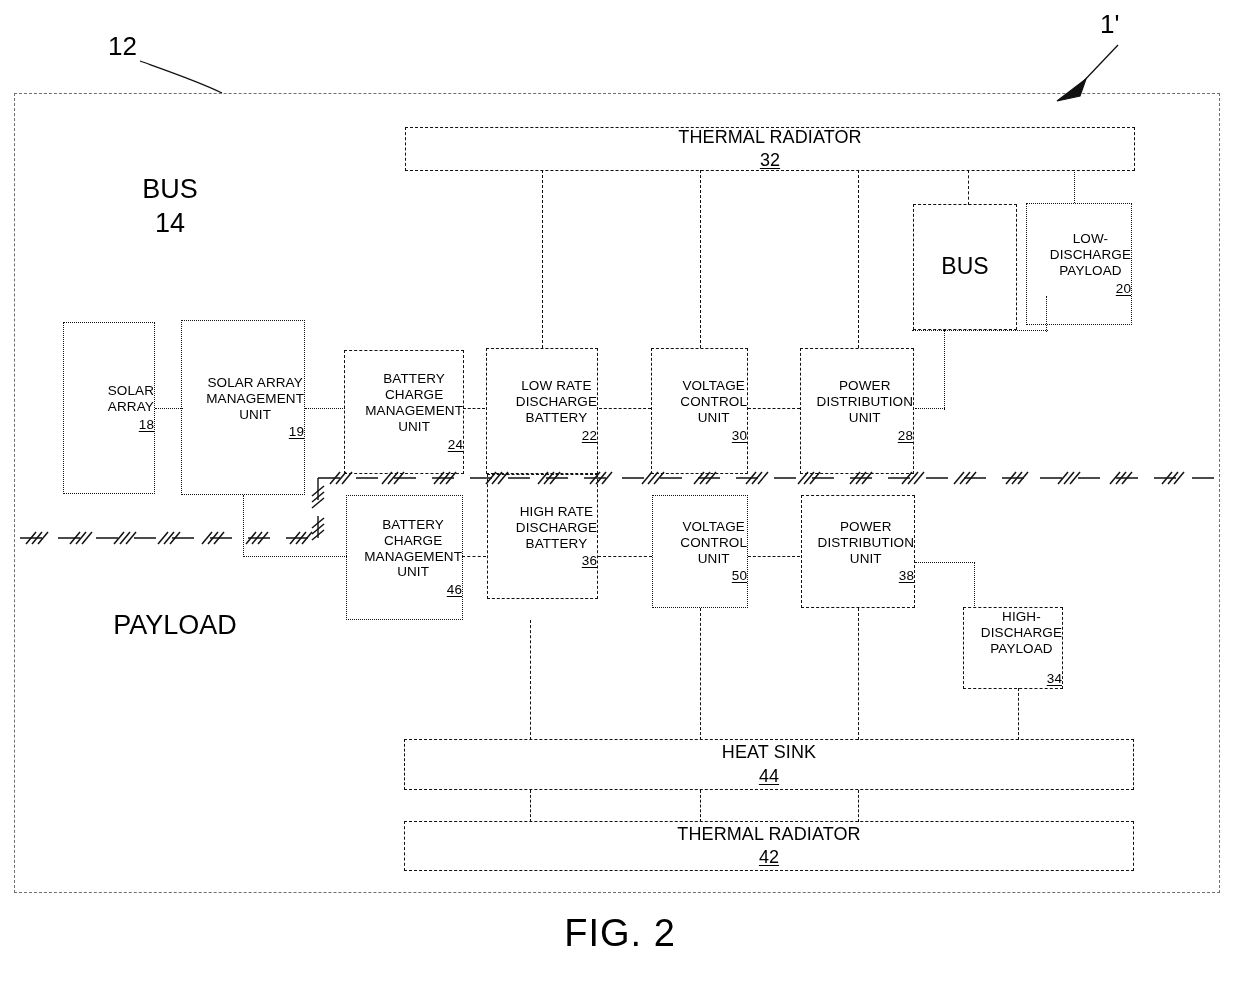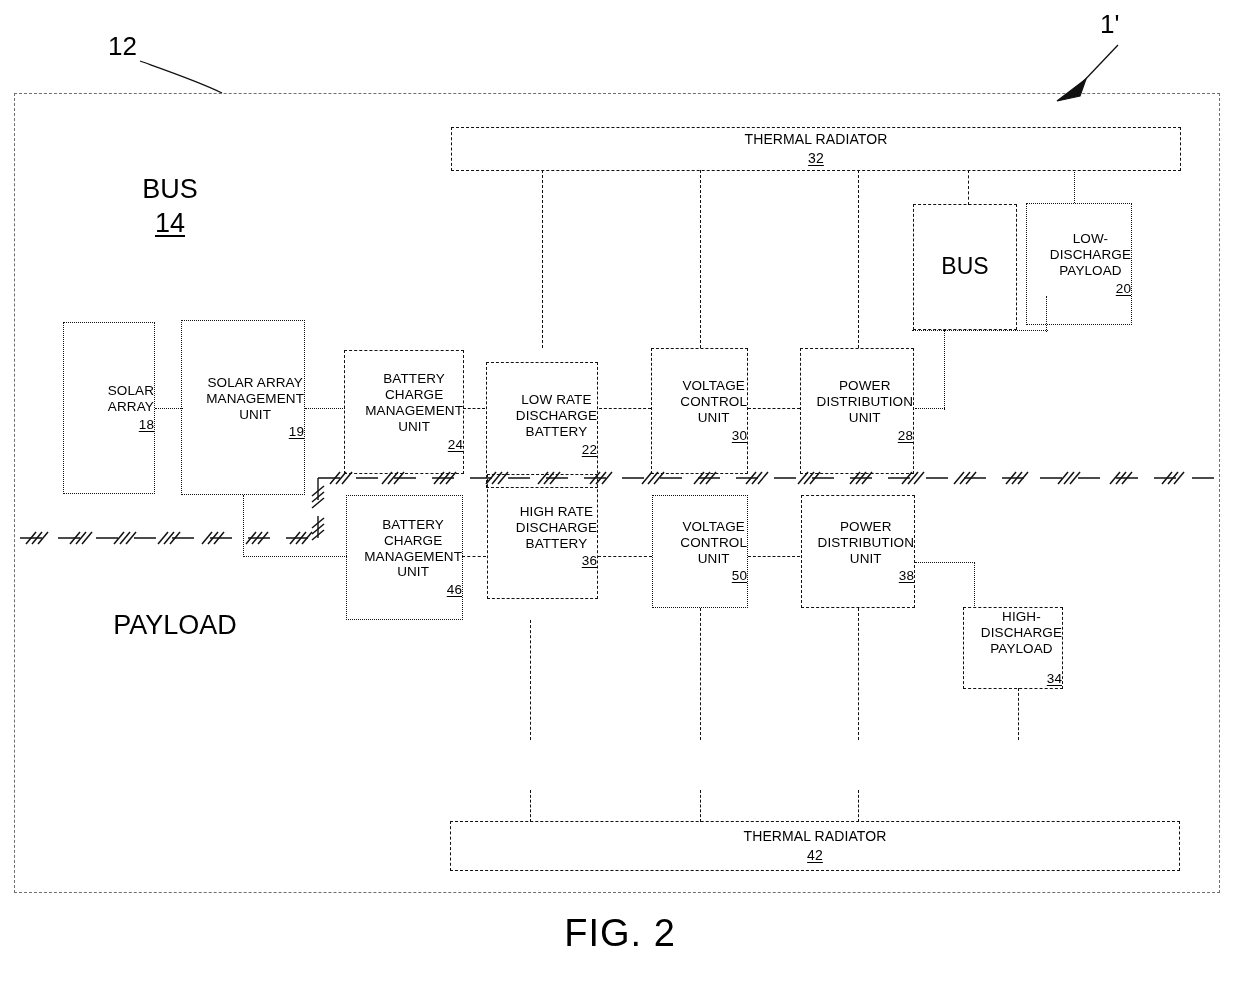--- a/index.html
+++ b/index.html
@@ -49,32 +49,31 @@
   }
   .boxed-dotted {
     border: 1.9px dotted #111111;
     background: transparent;
   }
   .outer {
     border: 1.5px dashed #6f6f6f;
   }
   
   .t13 { font-size: 13.5px; align-items: flex-end; }
-  .t14 { font-size: 14px; margin-left: 46px; }
+  .t14 { font-size: 18px; }
   .t26 { font-size: 27px; }
   .t23 { font-size: 23px; }
   
   .freetext {
     position: absolute;
     text-align: center;
     line-height: 1.25;
   }
   .freetext .ref {
     display: block;
-    text-decoration: underline;
     text-underline-offset: 3px;
   }
   
   .conn {
     position: absolute;
     pointer-events: none;
   }
   .h-dash {
     border-top: 1.6px dashed #111111;
     height: 0;
@@ -289,21 +288,21 @@
   </div>
 
   <div class="node boxed t13" style="left:344px; top:350px; width:120px; height:124px;">
     <span class="lbl">BATTERY
 CHARGE
 MANAGEMENT
 UNIT</span>
     <span class="ref">24</span>
   </div>
 
-  <div class="node boxed t13" style="left:486px; top:362px; width:112px; height:126px;">
+  <div class="node boxed t13" style="left:486px; top:348px; width:112px; height:126px;">
     <span class="lbl">LOW RATE
 DISCHARGE
 BATTERY</span>
     <span class="ref">22</span>
   </div>
 
   <div class="node boxed t13" style="left:651px; top:348px; width:97px; height:126px;">
     <span class="lbl">VOLTAGE
 CONTROL
 UNIT</span>
@@ -346,20 +345,24 @@
     <span class="ref">38</span>
   </div>
 
   <div class="node boxed t13" style="left:963px; top:607px; width:100px; height:82px;gap:12px;">
     <span class="lbl">HIGH-
 DISCHARGE
 PAYLOAD</span>
     <span class="ref">34</span>
   </div>
 
+  <div class="node boxed t14" style="left:404px; top:739px; width:730px; height:51px;">
+    <span class="lbl">HEAT SINK</span>
+    <span class="ref">44</span>
+  </div>
 
   <div class="node boxed t14" style="left:404px; top:821px; width:730px; height:50px;">
     <span class="lbl">THERMAL RADIATOR</span>
     <span class="ref">42</span>
   </div>
 
   <div class="freetext t26" style="left:95px; top:173px; width:150px;">
     <span>BUS</span>
     <span class="ref">14</span>
   </div>

